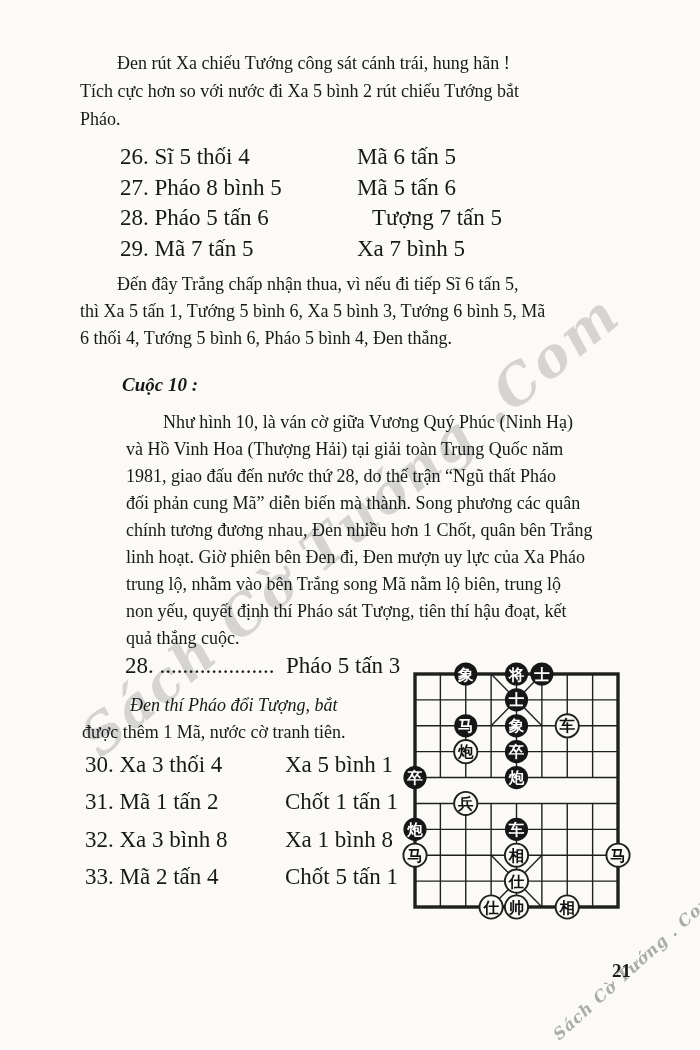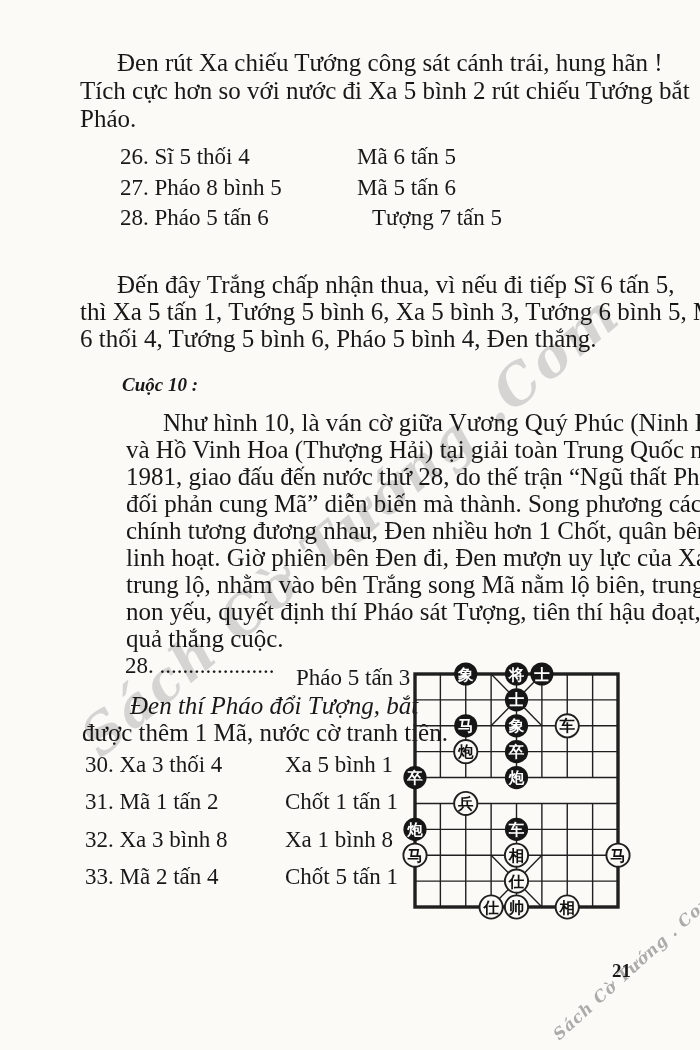--- a/index.html
+++ b/index.html
@@ -10,21 +10,21 @@
   }
   
   .wm{position:absolute;white-space:nowrap;font-style:italic;font-weight:bold;
       font-family:"DejaVu Serif","Liberation Serif",serif;z-index:1;pointer-events:none;}
   .wm-large{left:350px;top:525px;font-size:54px;letter-spacing:3px;
       color:rgba(125,125,125,0.30);transform:translate(-50%,-50%) rotate(-40deg);}
   .wm-small{left:634px;top:966px;font-size:16px;letter-spacing:1px;
       color:rgba(105,105,105,0.55);transform:translate(-50%,-50%) rotate(-42deg);}
   
   .para,.moves,.heading,.pagenum{position:absolute;z-index:2;}
-  .para{font-size:25px;line-height:27px;}
+  .para{font-size:18px;line-height:27px;}
   .tline{white-space:nowrap;}
   .p1{left:80px;top:49px;line-height:28px;}
   .p2{left:80px;top:271px;}
   .p3{left:80px;top:409px;margin-left:46px;}
   .p4{left:82px;top:692px;}
   .heading{left:122px;top:374px;font-size:19px;font-weight:bold;font-style:italic;}
   .moves{font-size:23px;}
   .moves .mrow{position:relative;white-space:nowrap;}
   .moves .mb{position:absolute;top:0;}
   .moves1{left:120px;top:144px;}
@@ -49,20 +49,21 @@
   <div class="para p1">
       <div class="tline" style="text-indent: 37px;">Đen rút Xa chiếu Tướng công sát cánh trái, hung hãn !</div>
       <div class="tline">Tích cực hơn so với nước đi Xa 5 bình 2 rút chiếu Tướng bắt</div>
       <div class="tline">Pháo.</div>
     </div>
 
   <div class="moves moves1">
       <div class="mrow"><span class="mw">26. Sĩ 5 thối 4</span><span class="mb" style="left: 237px;">Mã 6 tấn 5</span></div>
       <div class="mrow"><span class="mw">27. Pháo 8 bình 5</span><span class="mb" style="left: 237px;">Mã 5 tấn 6</span></div>
       <div class="mrow"><span class="mw">28. Pháo 5 tấn 6</span><span class="mb" style="left: 252px;">Tượng 7 tấn 5</span></div>
+      <div class="mrow"><span class="mw">29. Mã 7 tấn 5</span><span class="mb" style="left: 237px;">Xa 7 bình 5</span></div>
     </div>
 
   <div class="para p2">
       <div class="tline" style="text-indent: 37px;">Đến đây Trắng chấp nhận thua, vì nếu đi tiếp Sĩ 6 tấn 5,</div>
       <div class="tline">thì Xa 5 tấn 1, Tướng 5 bình 6, Xa 5 bình 3, Tướng 6 bình 5, Mã</div>
       <div class="tline">6 thối 4, Tướng 5 bình 6, Pháo 5 bình 4, Đen thắng.</div>
     </div>
 
   <div class="heading">Cuộc 10 :</div>
 
@@ -72,21 +73,21 @@
       <div class="tline">1981, giao đấu đến nước thứ 28, do thế trận “Ngũ thất Pháo</div>
       <div class="tline">đối phản cung Mã” diễn biến mà thành. Song phương các quân</div>
       <div class="tline">chính tương đương nhau, Đen nhiều hơn 1 Chốt, quân bên Trắng</div>
       <div class="tline">linh hoạt. Giờ phiên bên Đen đi, Đen mượn uy lực của Xa Pháo</div>
       <div class="tline">trung lộ, nhằm vào bên Trắng song Mã nằm lộ biên, trung lộ</div>
       <div class="tline">non yếu, quyết định thí Pháo sát Tượng, tiên thí hậu đoạt, kết</div>
       <div class="tline">quả thắng cuộc.</div>
     </div>
 
   <div class="moves move28">
-      <div class="mrow"><span class="mw">28. ....................</span><span class="mb" style="left: 171px; margin-top: 12px;">Pháo 5 tấn 3</span></div>
+      <div class="mrow"><span class="mw">28. ....................</span><span class="mb" style="left: 161px;">Pháo 5 tấn 3</span></div>
     </div>
 
   <div class="para p4">
       <div class="tline" style="text-indent: 48px; font-style: italic;">Đen thí Pháo đổi Tượng, bắt</div>
       <div class="tline">được thêm 1 Mã, nước cờ tranh tiên.</div>
     </div>
 
   <div class="moves moves2">
       <div class="mrow"><span class="mw">30. Xa 3 thối 4</span><span class="mb" style="left: 200px;">Xa 5 bình 1</span></div>
       <div class="mrow"><span class="mw">31. Mã 1 tấn 2</span><span class="mb" style="left: 200px;">Chốt 1 tấn 1</span></div>

